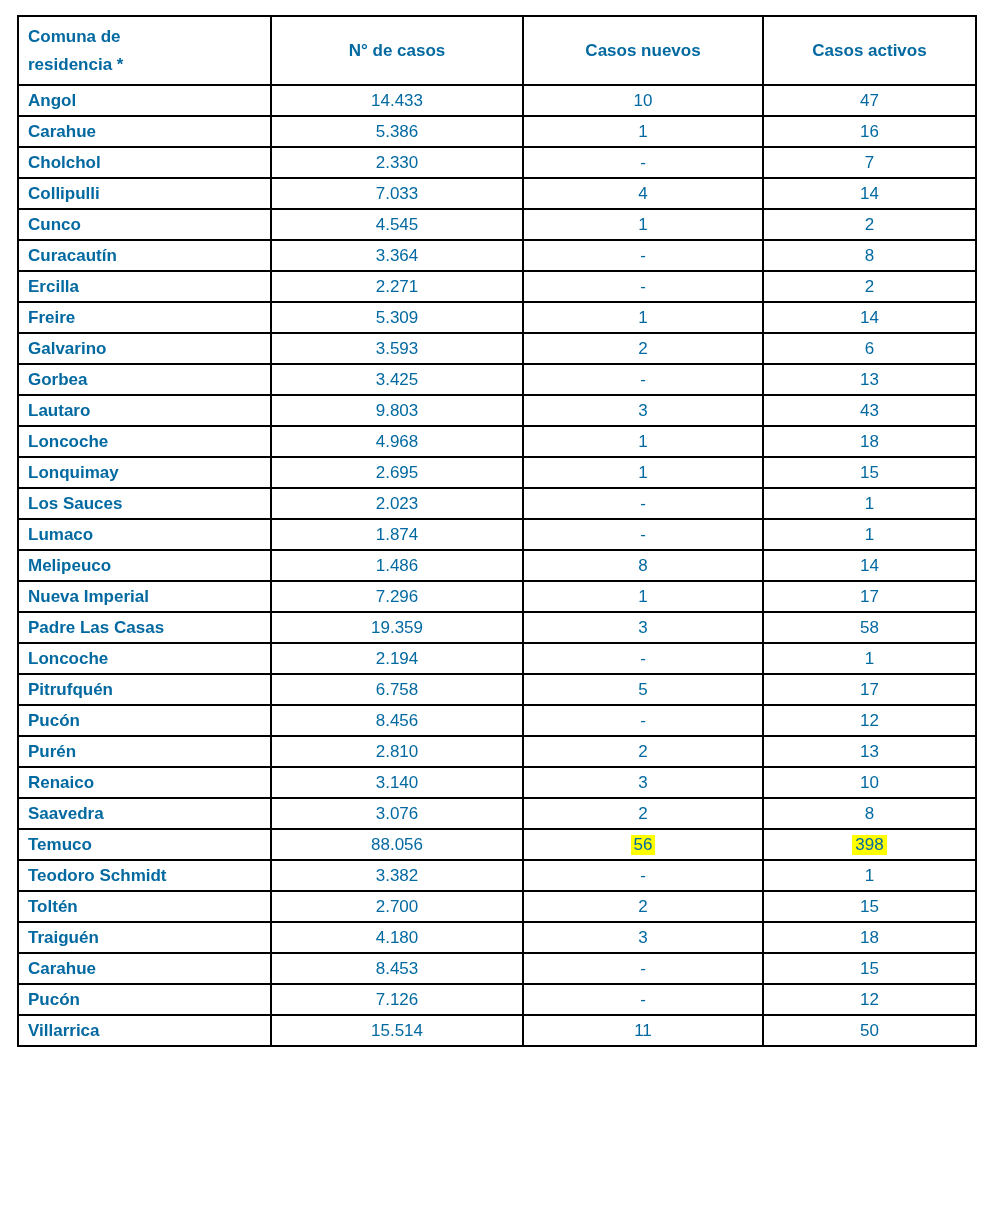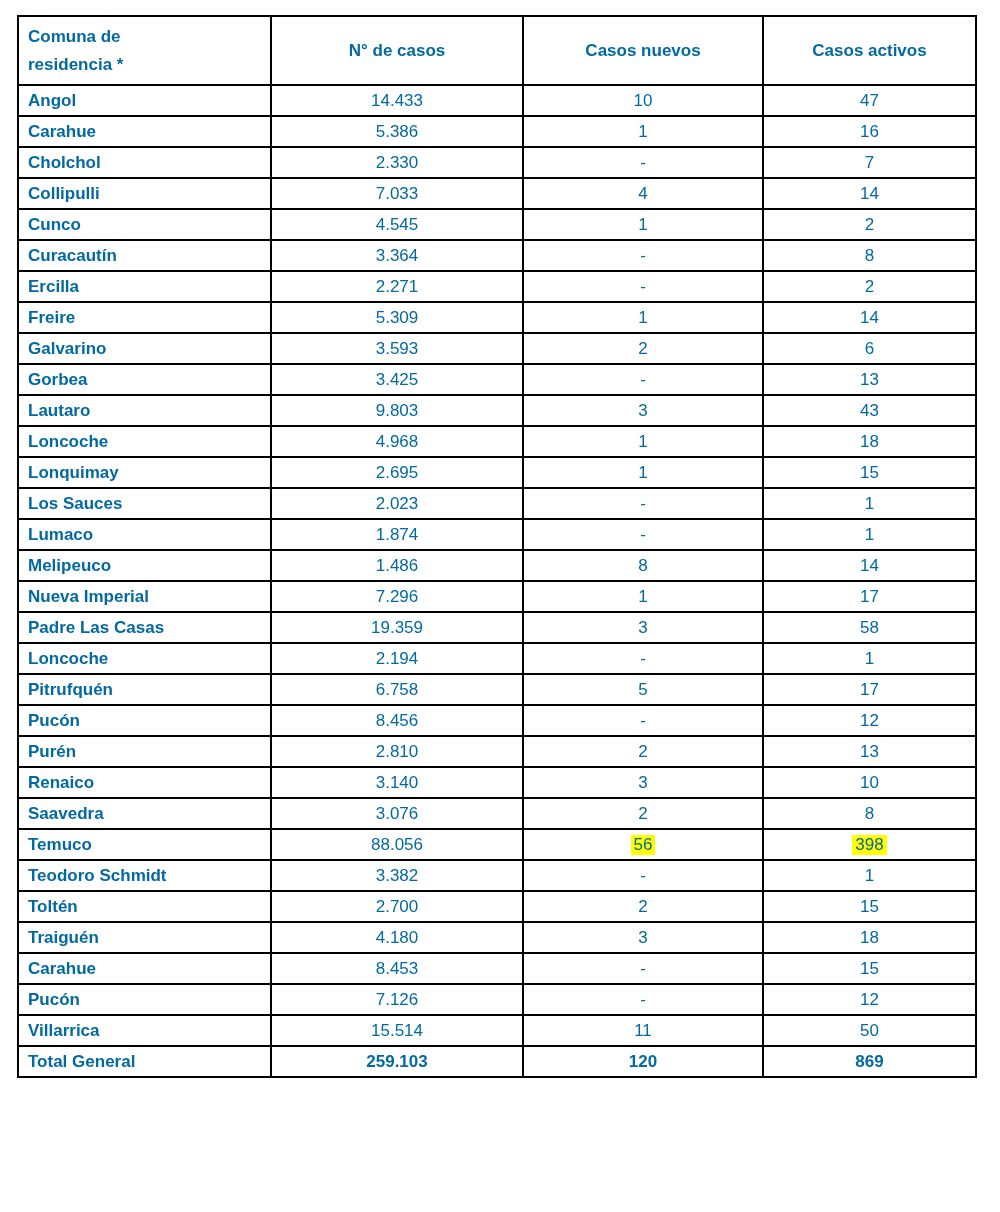--- a/index.html
+++ b/index.html
@@ -243,21 +243,15 @@
           <td>7.126</td>
           <td>-</td>
           <td>12</td>
         </tr>
         <tr>
           <td class="comuna">Villarrica</td>
           <td>15.514</td>
           <td>11</td>
           <td>50</td>
         </tr>
-        <tr class="total">
-          <td class="comuna">Total General</td>
-          <td>259.103</td>
-          <td>120</td>
-          <td>869</td>
-        </tr>
       </tbody>
   </table>
 </div>
 
 </body></html>

